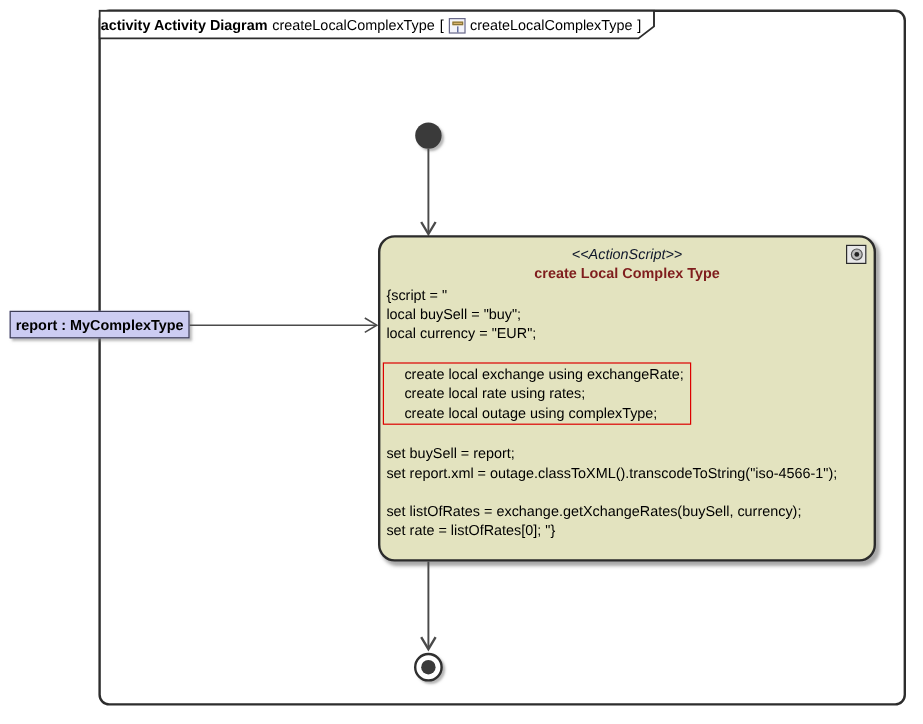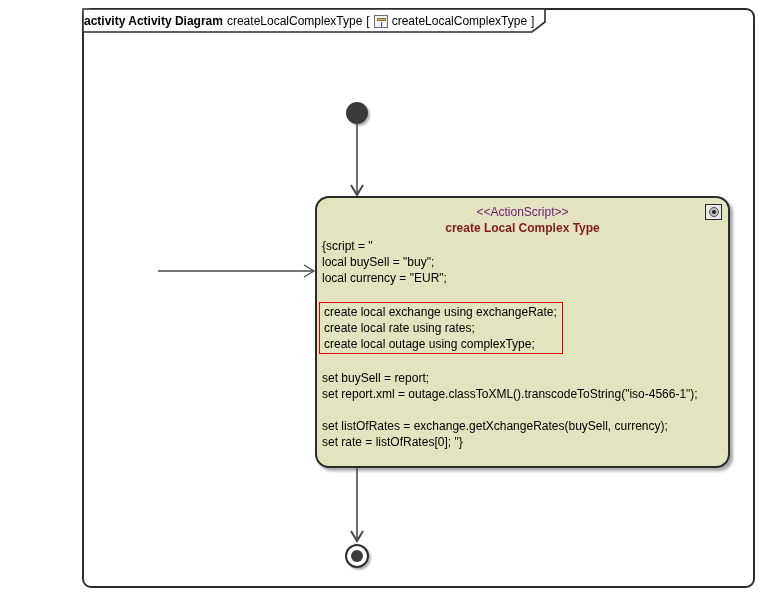--- a/index.html
+++ b/index.html
@@ -53,28 +53,28 @@
     font-size:12px; font-weight:bold; color:#000; white-space:nowrap;
   }
 
   
   .action-node {
     position:absolute; left:315px; top:196px; width:415px; height:272px;
     background:#e3e3bf; border:2px solid #2b2b2b; border-radius:14px;
     box-shadow:3px 3px 3px rgba(110,110,110,.6);
     padding-top:6px;
   }
-  .stereotype { text-align:center; font-size:12px; line-height:16px; color:#701a75; }
+  .stereotype { text-align:center; font-size:12px; line-height:16px; color:#0f172a;font-style:italic; }
   .action-name { text-align:center; font-size:12px; line-height:16px; font-weight:bold; color:#7f1d1d; }
   .script-body { padding:2px 5px 0 5px; font-size:12px; line-height:16px; color:#000; white-space:nowrap; }
   .script-line { height:16px; }
   .hl-wrap { line-height:0; }
   .hl {
     display:inline-block; border:1px solid #dd0000;
-    padding:1px 5px 1px 4px; margin-left:-3px;
+    padding:1px 5px 1px 17px; margin-left:-3px;
     font-size:12px; line-height:16px;
   }
   .gear-icon {
     position:absolute; top:6px; right:6px; width:17px; height:16px;
     border:1px solid #2b2b2b; background:#e8e8e8;
     display:flex; align-items:center; justify-content:center;
   }
   .gear-icon .ring {
     width:10px; height:10px; border-radius:50%; border:1px solid #555;
     background:#bdbdbd; display:flex; align-items:center; justify-content:center;
@@ -103,20 +103,23 @@
     </div>
   </div>
 
   <div class="initial-node"></div>
 
   <svg class="edge-svg" style="left:347px; top:124px;" width="20" height="74">
     <line x1="10" y1="0" x2="10" y2="70" stroke-width="1.6"></line>
     <polyline points="4,61 10,71 16,61" stroke-width="2"></polyline>
   </svg>
 
+  <div class="object-node">
+    <span>report : MyComplexType</span>
+  </div>
 
   <svg class="edge-svg" style="left:158px; top:261px;" width="160" height="20">
     <line x1="0" y1="10" x2="155" y2="10" stroke-width="1.3"></line>
     <polyline points="146,4 156,10 146,16" stroke-width="1.3"></polyline>
   </svg>
 
   <div class="action-node">
     <div class="gear-icon">
       <span class="ring">
         <span class="core"></span>

